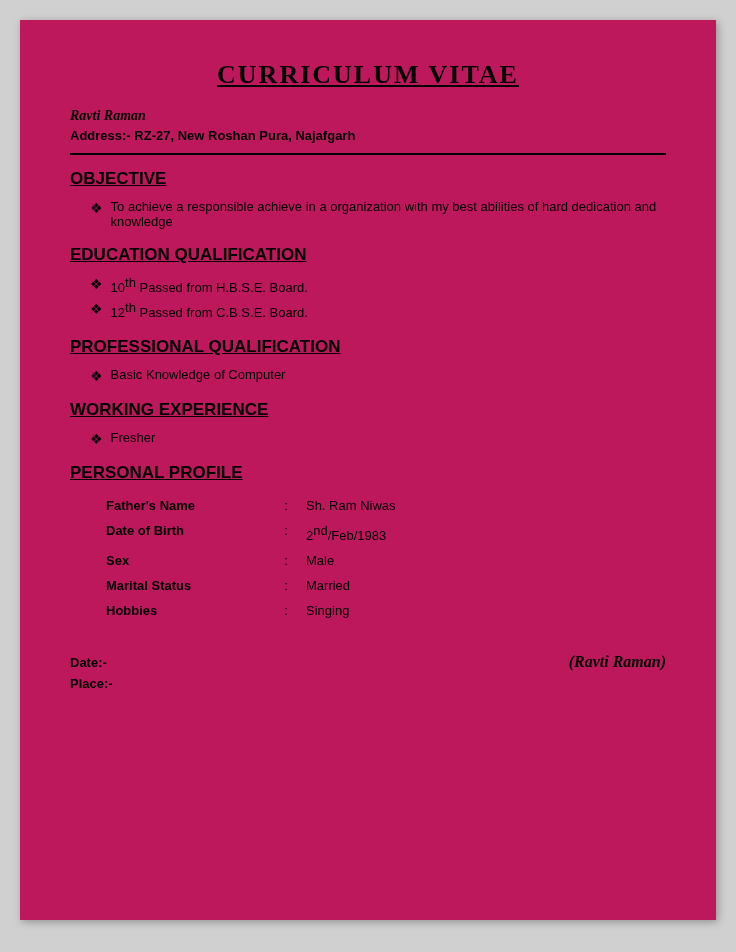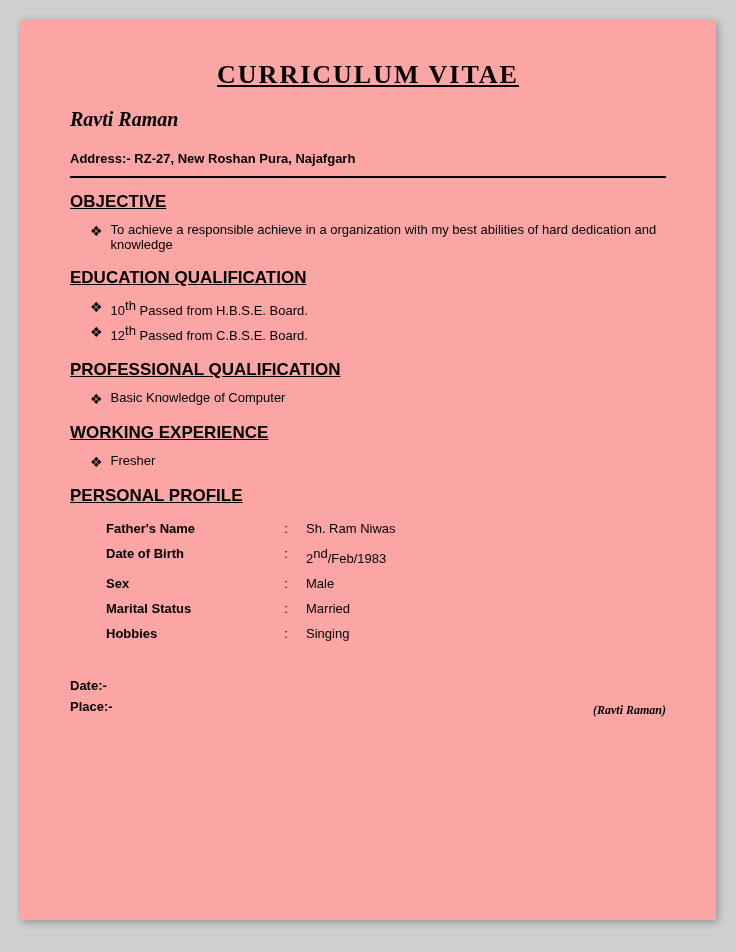--- a/index.html
+++ b/index.html
@@ -12,43 +12,43 @@
       background: #d0d0d0;
       display: flex;
       justify-content: center;
       align-items: flex-start;
       min-height: 952px;
       padding: 20px;
       font-family: Arial, sans-serif;
     }
 
     .page {
-      background: #fca5a5;
+      background: #be185d;
       width: 700px;
       min-height: 900px;
       padding: 40px 50px 28px 50px;
       box-shadow: 2px 2px 8px rgba(0,0,0,0.3);
     }
 
     .cv-title {
       text-align: center;
       font-size: 26px;
       font-weight: bold;
       text-decoration: underline;
       letter-spacing: 2px;
       font-family: 'Times New Roman', Times, serif;
       margin-bottom: 18px;
     }
 
     .author-name {
       font-family: 'Brush Script MT', cursive, Georgia, serif;
-      font-size: 20px;
+      font-size: 14px;
       font-style: italic;
       font-weight: bold;
-      margin-bottom: 20px;
+      margin-bottom: 4px;
     }
 
     .address-line {
       font-weight: bold;
       font-size: 13px;
       margin-bottom: 3px;
       font-family: Arial, sans-serif;
     }
 
     .contact-line {
@@ -127,34 +127,33 @@
 
     .profile-table .value-col {
       font-weight: normal;
       width: 260px;
     }
 
     .footer-section {
       margin-top: 30px;
       display: flex;
       justify-content: space-between;
-      align-items: flex-end;
     }
 
     .date-place {
       font-size: 13px;
       font-weight: bold;
       font-family: Arial, sans-serif;
       line-height: 1.6;
     }
 
     .signature {
       font-family: 'Brush Script MT', cursive, Georgia, serif;
       font-style: italic;
-      font-size: 12px;
+      font-size: 16px;
       font-weight: bold;
     }
   </style>
 </head>
 <body>
 
 <div class="page">
 
   <div class="cv-title">CURRICULUM VITAE</div>
 

